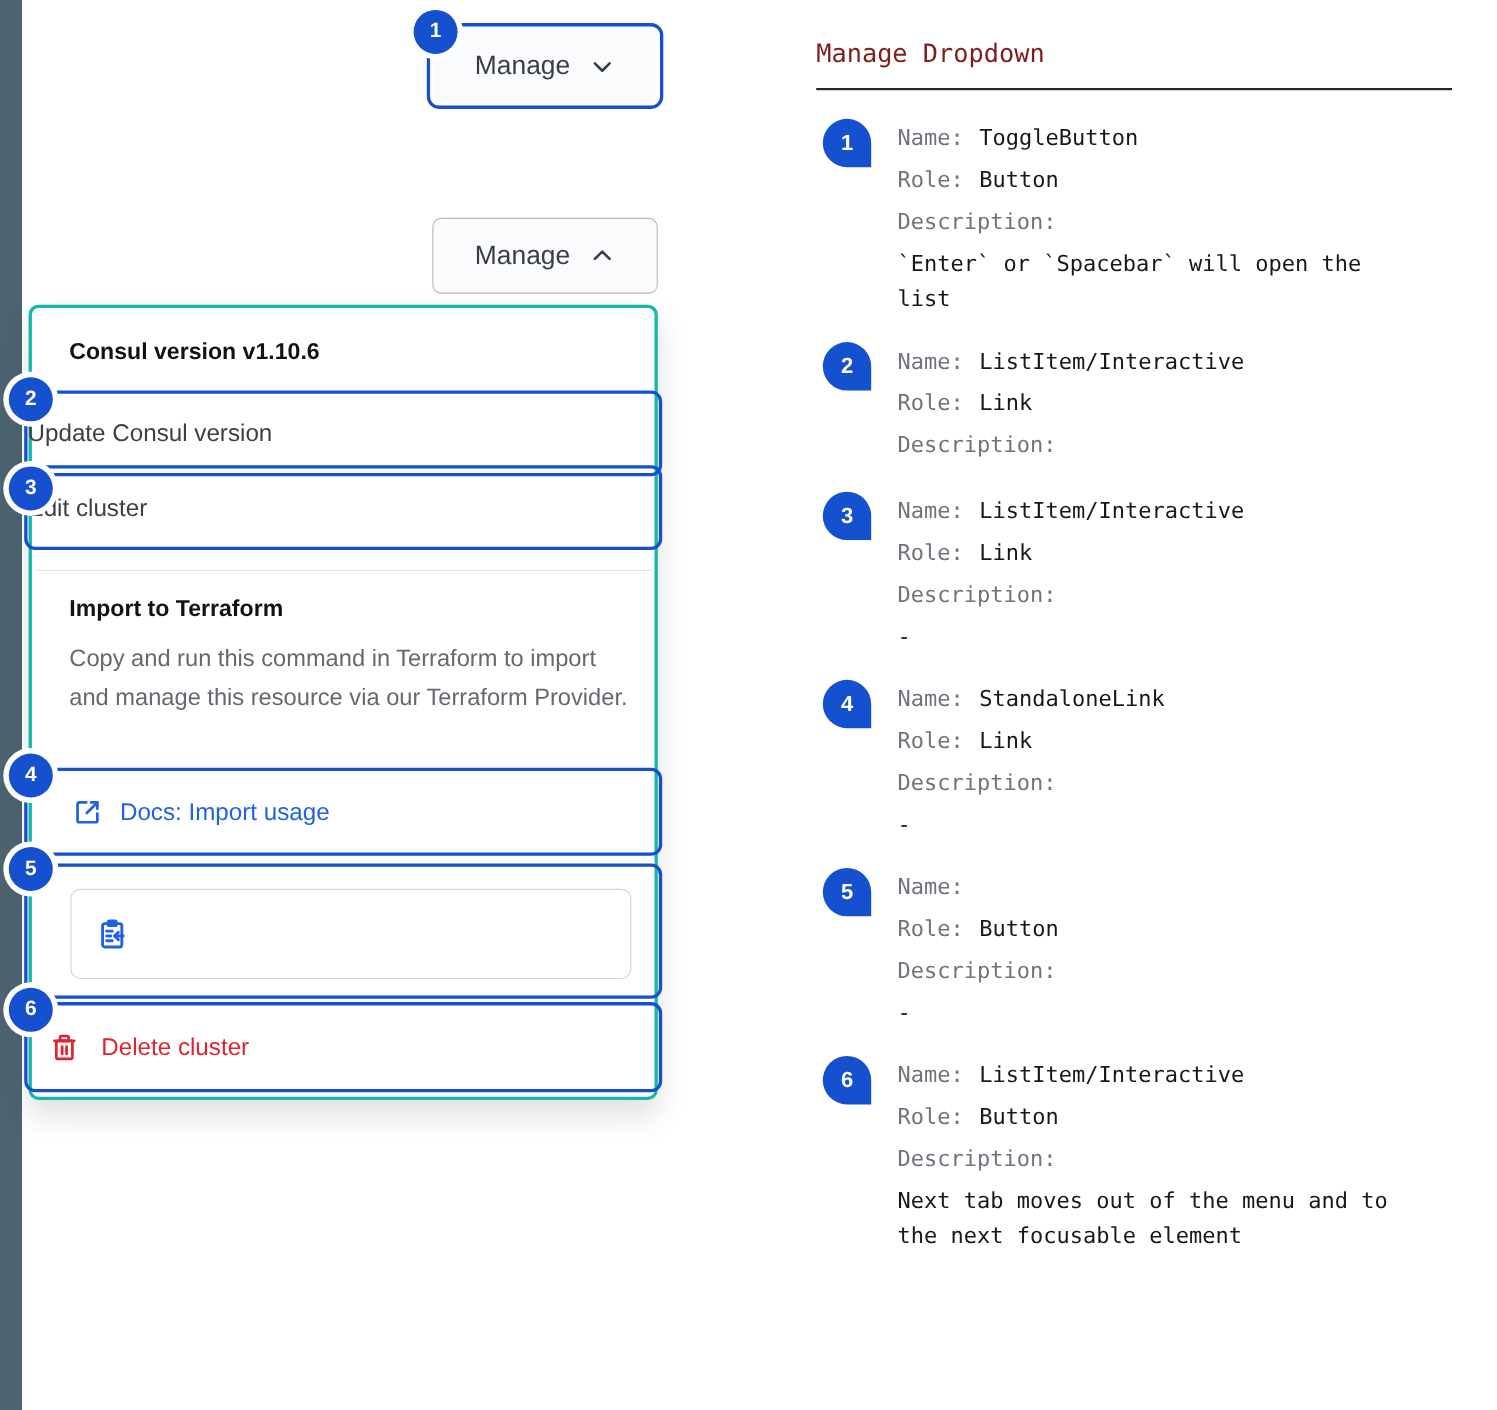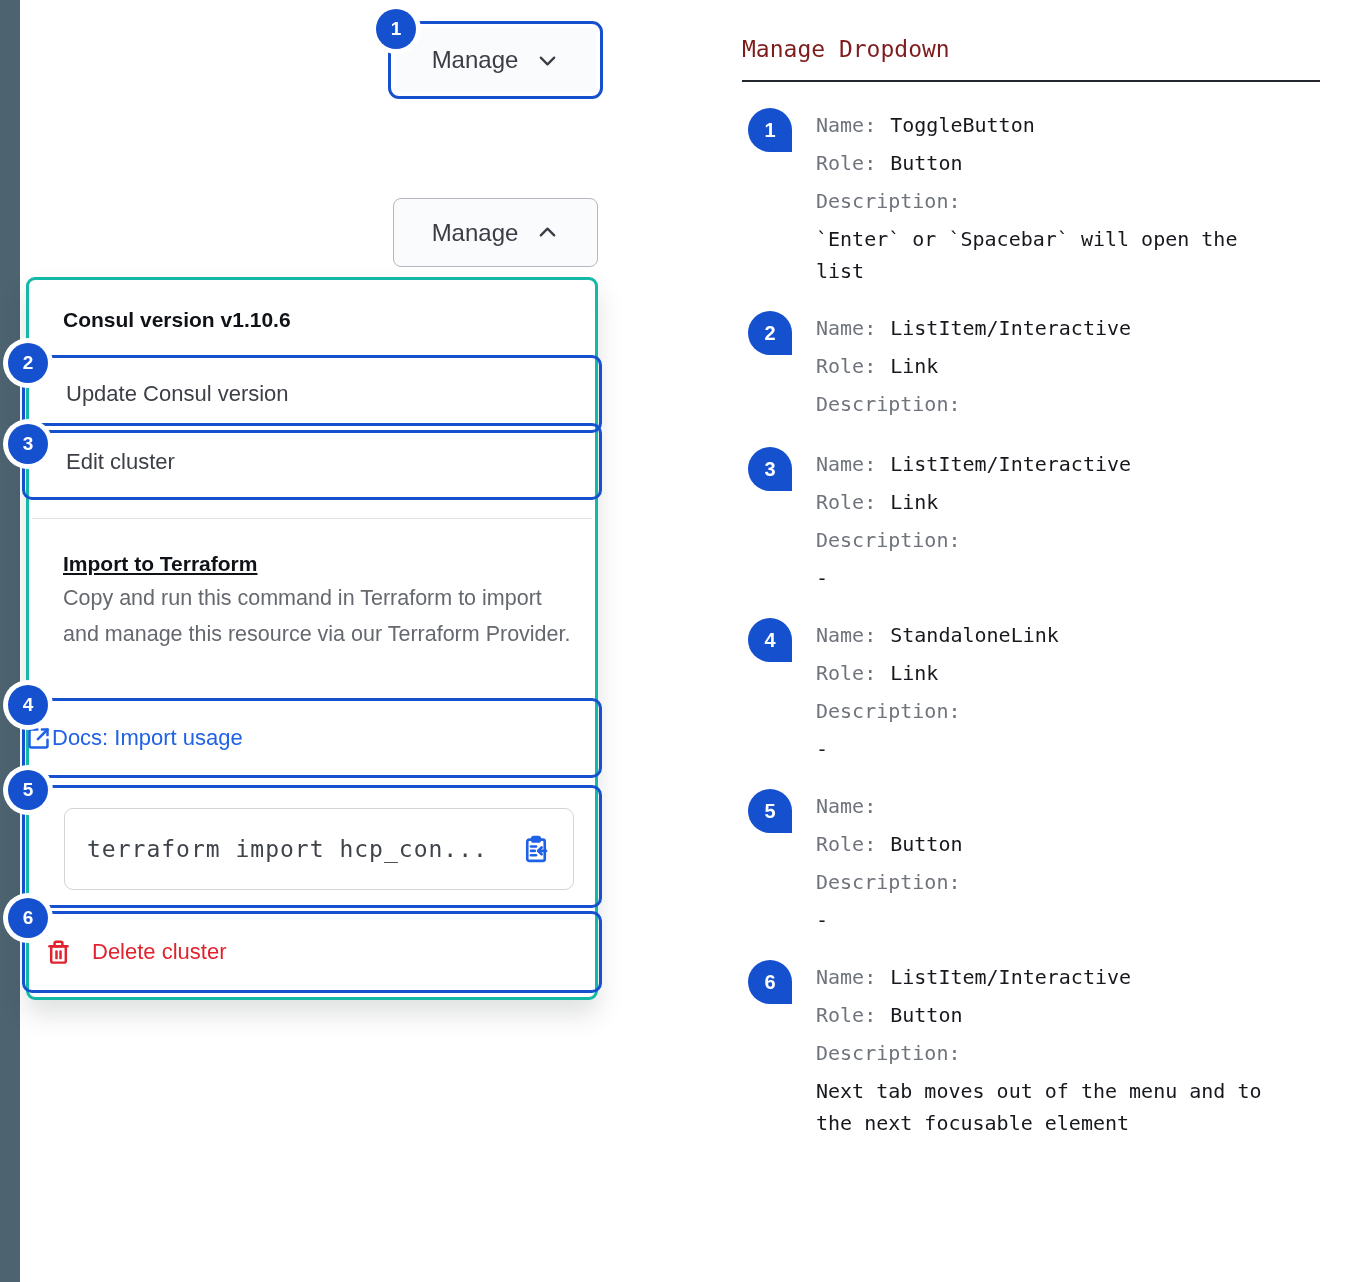--- a/index.html
+++ b/index.html
@@ -39,26 +39,26 @@
            background:#fff; border:3px solid #14b8a6; border-radius:9px;
            box-shadow:0 14px 26px rgba(40,44,50,.15); z-index:5; }
   .version-header { position:absolute; left:34px; top:28px; font-size:21px; font-weight:700; color:#0f1217; }
   .focus-item { position:absolute; left:-7px; right:-7px; border:3px solid #1550cf;
                 border-radius:10px; display:flex; align-items:center; cursor:pointer; background:transparent; }
   .fi2 { top:75px;  height:78px; }
   .fi3 { top:143px; height:77px; }
   .fi4 { top:418px; height:80px; }
   .fi5 { top:505px; height:123px; }
   .fi6 { top:631px; height:82px; }
-  .item-label { padding-left:41px; font-size:22px; color:#3c3f46; }
+  .item-label { font-size:22px; color:#3c3f46; }
   .divider { position:absolute; left:3px; right:3px; top:238px; height:1px; background:#e0e1e5; }
-  .tf-title { position:absolute; left:34px; top:272px; font-size:21px; font-weight:700; color:#0f1217;text-decoration:underline; }
+  .tf-title { position:absolute; left:34px; top:262px; font-size:21px; font-weight:700; color:#0f1217; }
   .tf-desc  { position:absolute; left:34px; top:300px; width:508px; font-size:21.5px;
               line-height:36px; color:#65696f; }
-  .link-row { display:flex; align-items:center; 
+  .link-row { display:flex; align-items:center; gap:16px; padding-left:41px;
               font-size:22px; font-weight:500; color:#1f62e5; }
   .code-box { position:absolute; left:39px; top:20px; width:510px; height:82px;
               border:1px solid #d2d4d9; border-radius:9px; background:#fff;
               display:flex; align-items:center; justify-content:space-between; padding:0 22px; }
   .code-text { font-family:"DejaVu Sans Mono", monospace; font-size:23px; color:#3f434a; letter-spacing:1px; }
   .copy-btn { background:none; border:none; cursor:pointer; display:flex; align-items:center; }
   .danger-row { display:flex; align-items:center; gap:20px; padding-left:20px;
                 font-size:22px; font-weight:500; color:#e0232e; }
 
   
@@ -130,21 +130,20 @@
           <path d="M15 4h5v5"></path>
             <path d="M20 4l-8.5 8.5"></path>
         </svg>
       </span>
       <span>Docs: Import usage</span>
     </span>
   </div>
 
   <div class="focus-item fi5">
     <div class="code-box">
-      <span class="code-text">terraform import hcp_con...</span>
       <button class="copy-btn">
         <span>
           <svg width="30" height="30" viewBox="0 0 24 24" fill="none" stroke="#1f62e5" stroke-width="2.1" stroke-linecap="round" stroke-linejoin="round">
             <rect x="5" y="4.5" width="14" height="17" rx="1.6"></rect>
             <rect x="9" y="2.5" width="6" height="3.4" rx="1" fill="#1f62e5"></rect>
             <path d="M8 10h4"></path>
               <path d="M8 13.5h3"></path>
               <path d="M8 17h4"></path>
             <path d="M20 13.5h-6"></path>
               <path d="M16.5 10.8l-2.8 2.7 2.8 2.7"></path>

